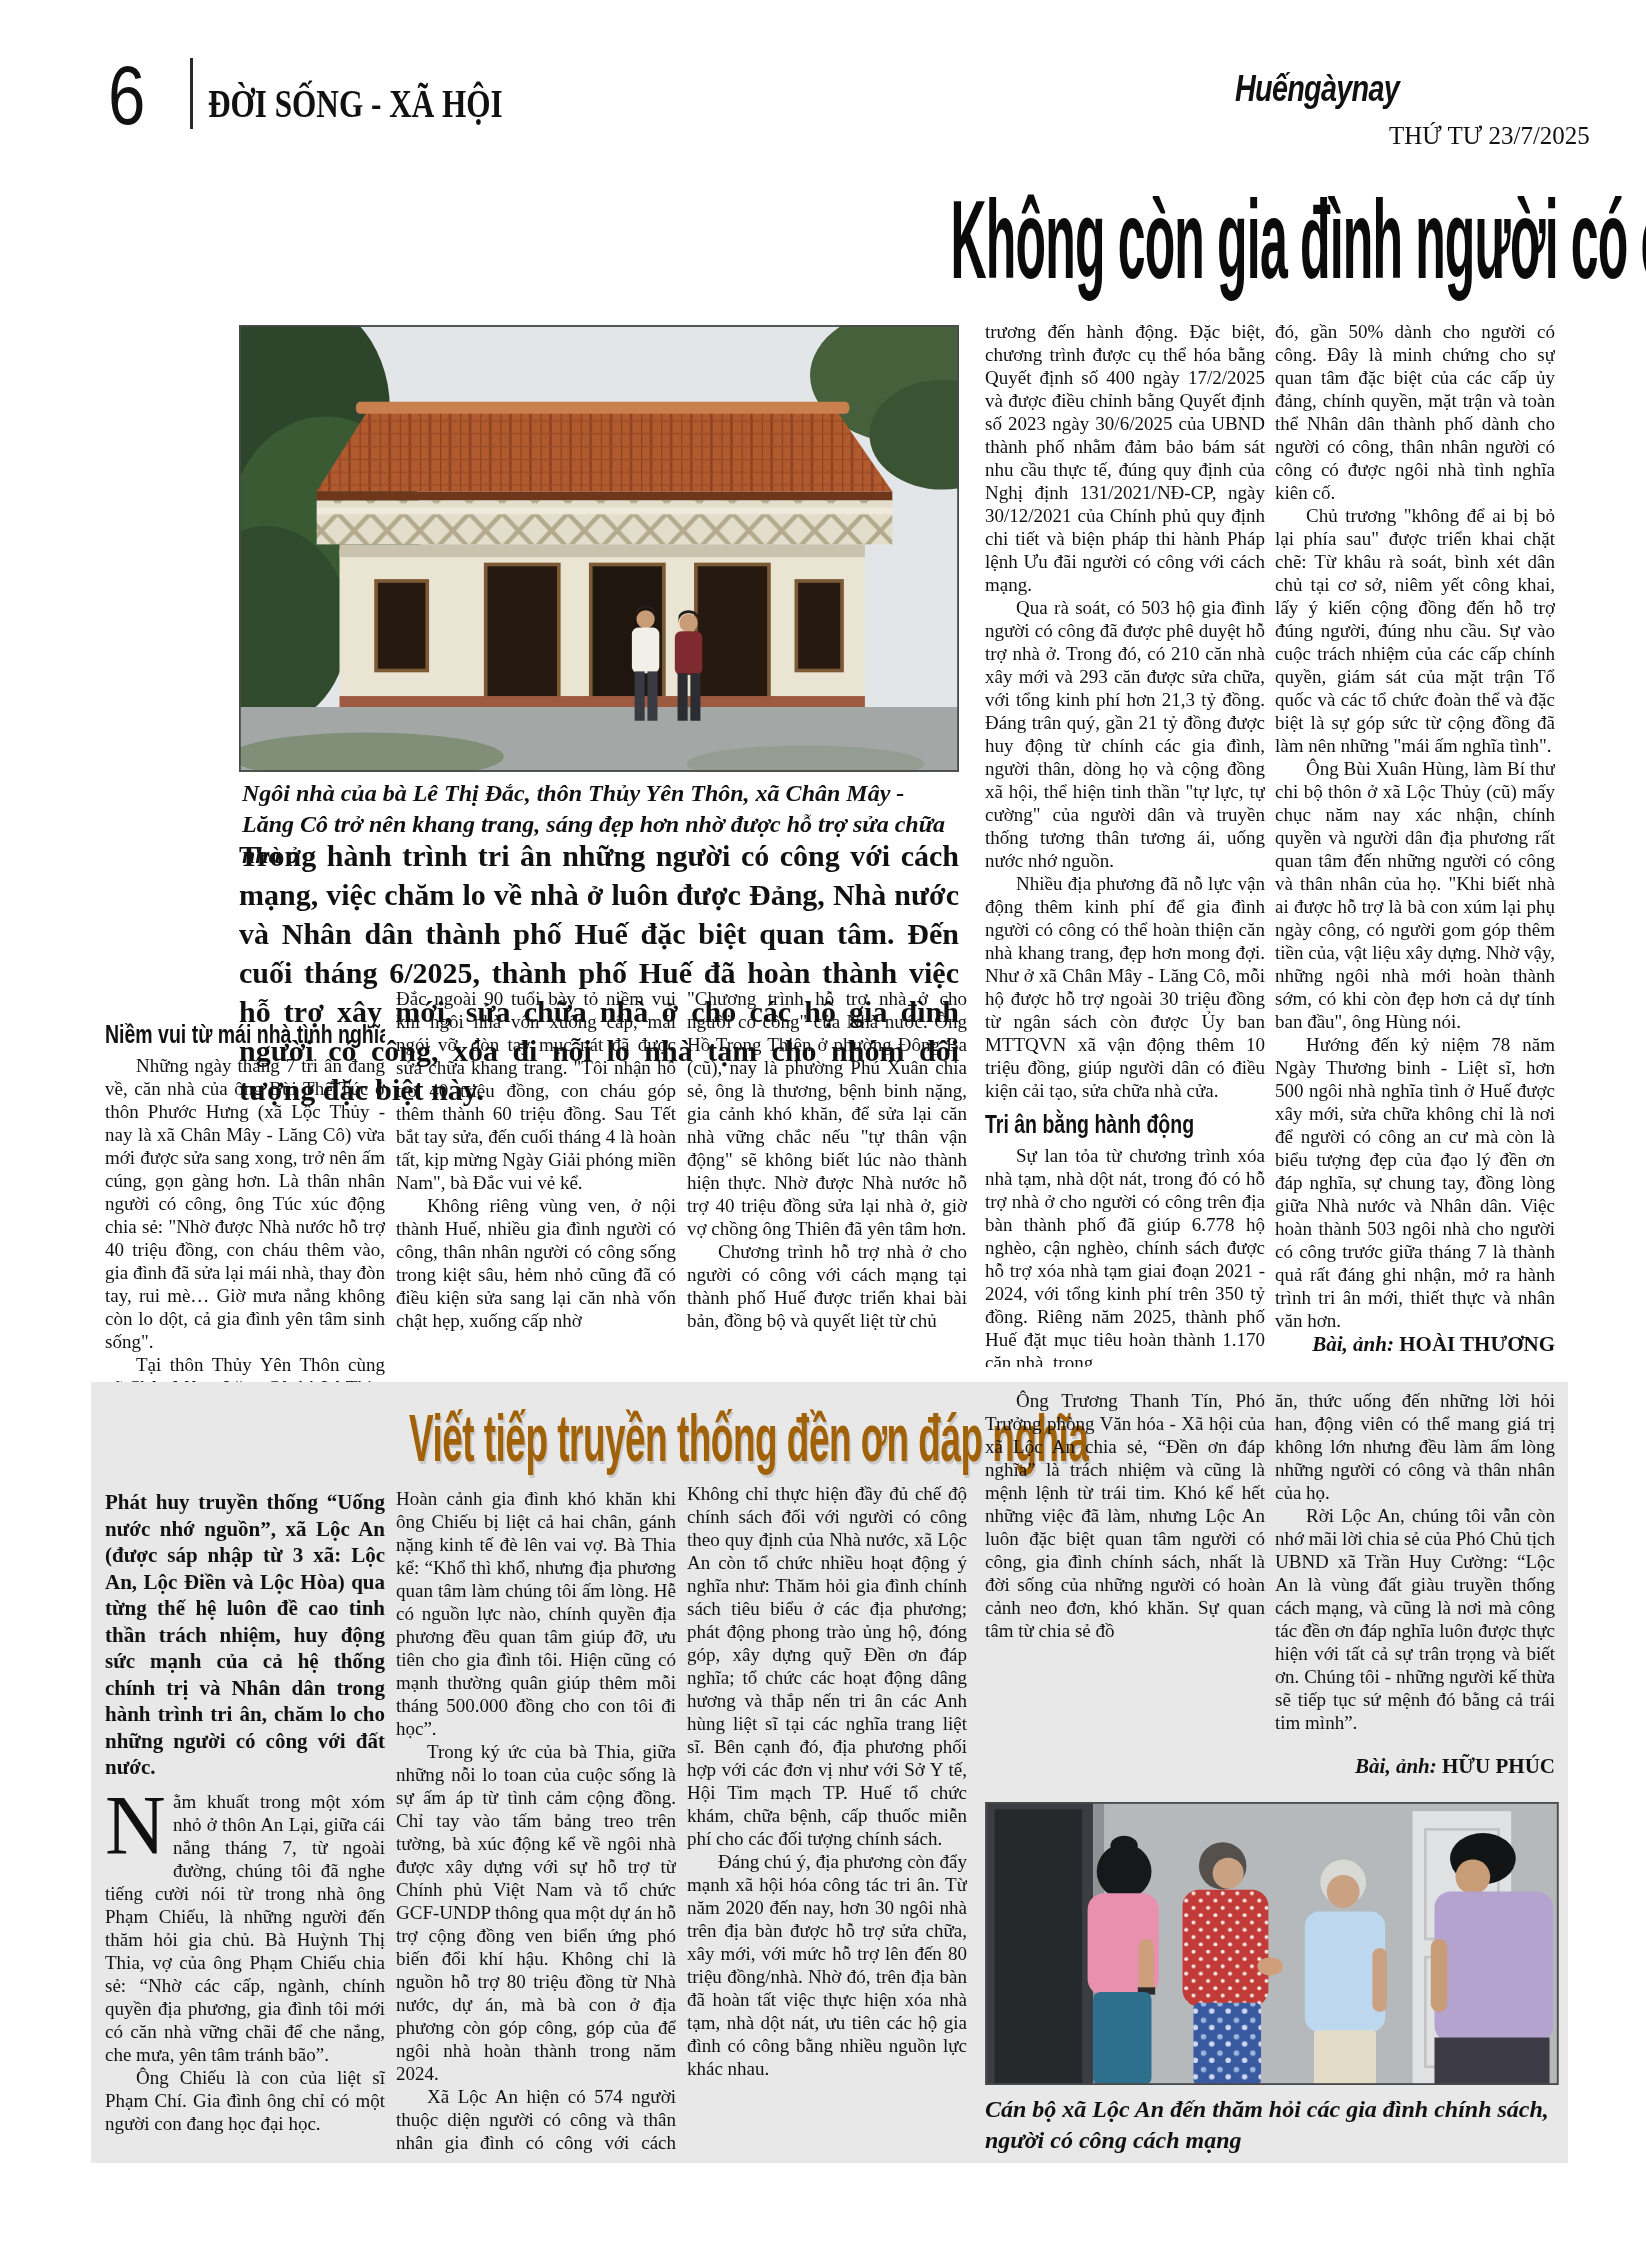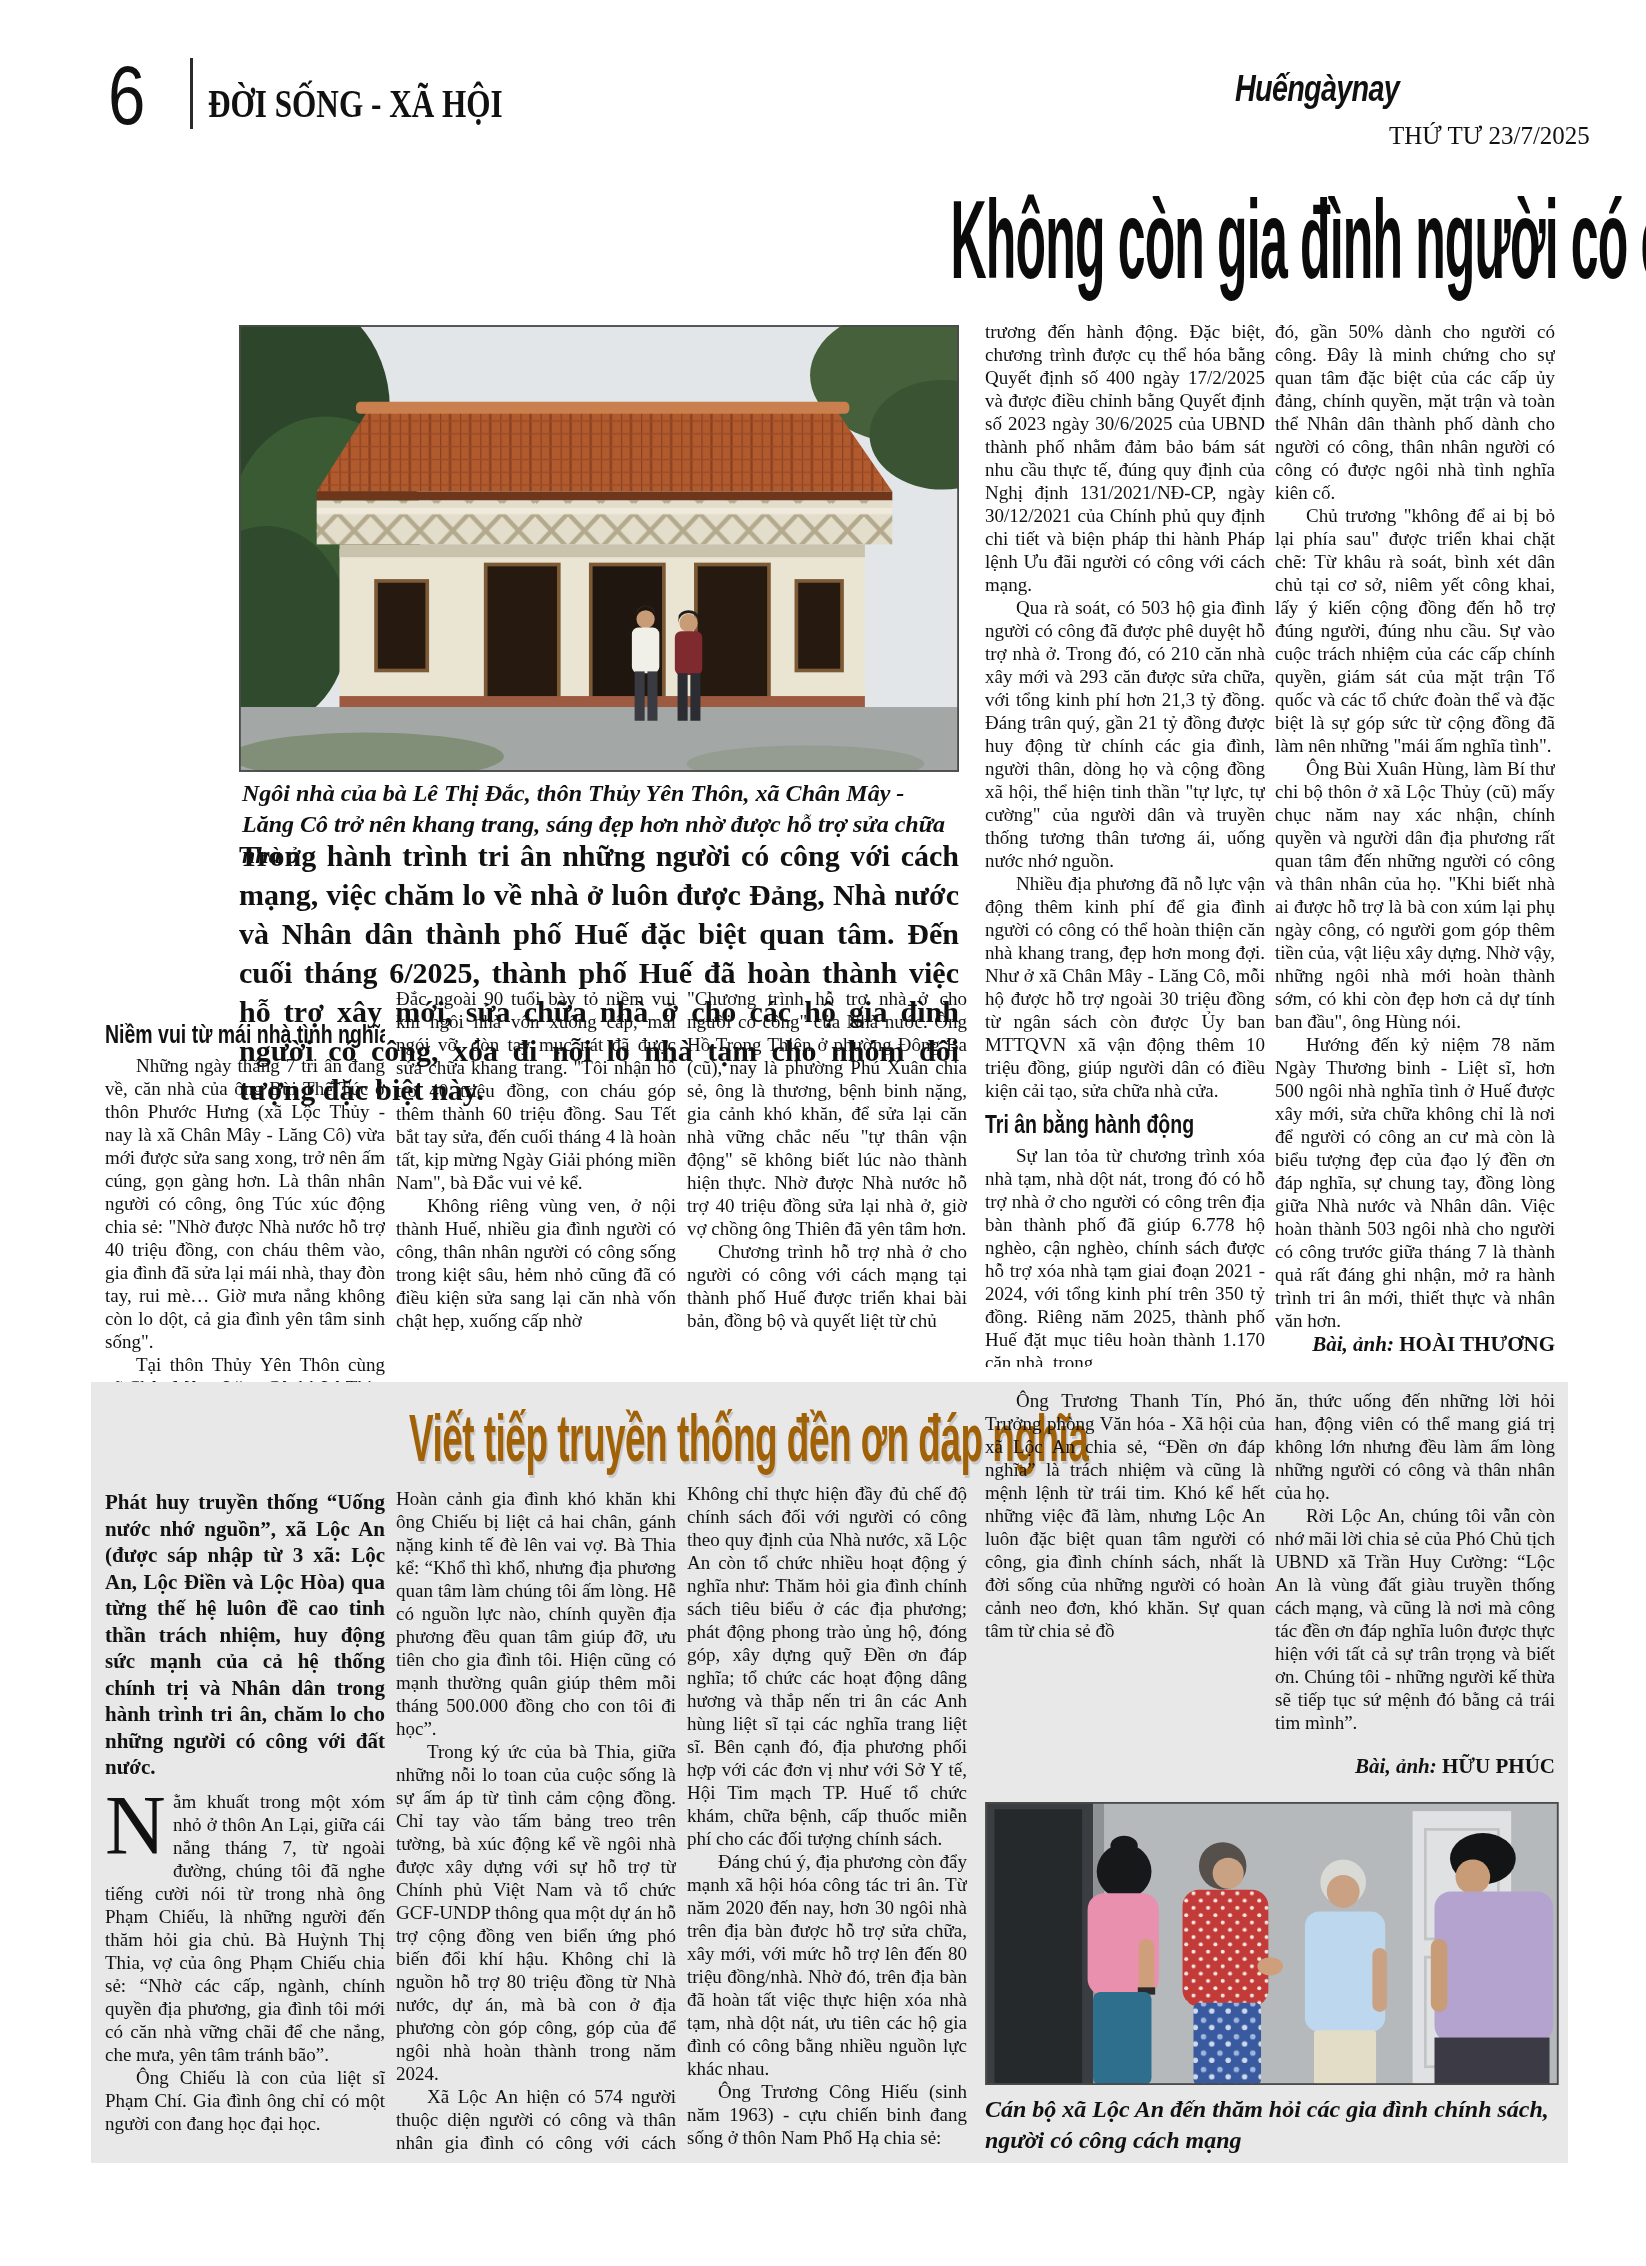--- a/index.html
+++ b/index.html
@@ -169,21 +169,20 @@
 
   <div class="abs col" style="left:396px;top:1487px;height:672px;">
     <p class="cont">Hoàn cảnh gia đình khó khăn khi ông Chiếu bị liệt cả hai chân, gánh nặng kinh tế đè lên vai vợ. Bà Thia kể: “Khổ thì khổ, nhưng địa phương quan tâm làm chúng tôi ấm lòng. Hễ có nguồn lực nào, chính quyền địa phương đều quan tâm giúp đỡ, ưu tiên cho gia đình tôi. Hiện cũng có mạnh thường quân giúp thêm mỗi tháng 500.000 đồng cho con tôi đi học”.</p>
     <p>Trong ký ức của bà Thia, giữa những nỗi lo toan của cuộc sống là sự ấm áp từ tình cảm cộng đồng. Chỉ tay vào tấm bảng treo trên tường, bà xúc động kể về ngôi nhà được xây dựng với sự hỗ trợ từ Chính phủ Việt Nam và tổ chức GCF-UNDP thông qua một dự án hỗ trợ cộng đồng ven biển ứng phó biến đổi khí hậu. Không chỉ là nguồn hỗ trợ 80 triệu đồng từ Nhà nước, dự án, mà bà con ở địa phương còn góp công, góp của để ngôi nhà hoàn thành trong năm 2024.</p>
     <p>Xã Lộc An hiện có 574 người thuộc diện người có công và thân nhân gia đình có công với cách mạng.</p>
   </div>
 
   <div class="abs col" style="left:687px;top:1482px;height:676px;">
     <p class="cont">Không chỉ thực hiện đầy đủ chế độ chính sách đối với người có công theo quy định của Nhà nước, xã Lộc An còn tổ chức nhiều hoạt động ý nghĩa như: Thăm hỏi gia đình chính sách tiêu biểu ở các địa phương; phát động phong trào ủng hộ, đóng góp, xây dựng quỹ Đền ơn đáp nghĩa; tổ chức các hoạt động dâng hương và thắp nến tri ân các Anh hùng liệt sĩ tại các nghĩa trang liệt sĩ. Bên cạnh đó, địa phương phối hợp với các đơn vị như với Sở Y tế, Hội Tim mạch TP. Huế tổ chức khám, chữa bệnh, cấp thuốc miễn phí cho các đối tượng chính sách.</p>
     <p>Đáng chú ý, địa phương còn đẩy mạnh xã hội hóa công tác tri ân. Từ năm 2020 đến nay, hơn 30 ngôi nhà trên địa bàn được hỗ trợ sửa chữa, xây mới, với mức hỗ trợ lên đến 80 triệu đồng/nhà. Nhờ đó, trên địa bàn đã hoàn tất việc thực hiện xóa nhà tạm, nhà dột nát, ưu tiên các hộ gia đình có công bằng nhiều nguồn lực khác nhau.</p>
-    <p>Ông Trương Công Hiếu (sinh năm 1963) - cựu chiến binh đang sống ở thôn Nam Phổ Hạ chia sẻ:</p>
   </div>
 
   <div class="abs col" style="left:985px;top:1389px;height:409px;">
     <p>Ông Trương Thanh Tín, Phó Trưởng phòng Văn hóa - Xã hội của xã Lộc An chia sẻ, “Đền ơn đáp nghĩa” là trách nhiệm và cũng là mệnh lệnh từ trái tim. Khó kể hết những việc đã làm, nhưng Lộc An luôn đặc biệt quan tâm người có công, gia đình chính sách, nhất là đời sống của những người có hoàn cảnh neo đơn, khó khăn. Sự quan tâm từ chia sẻ đồ</p>
   </div>
 
   <div class="abs col" style="left:1275px;top:1389px;height:365px;">
     <p class="cont">ăn, thức uống đến những lời hỏi han, động viên có thể mang giá trị không lớn nhưng đều làm ấm lòng những người có công và thân nhân của họ.</p>
     <p>Rời Lộc An, chúng tôi vẫn còn nhớ mãi lời chia sẻ của Phó Chủ tịch UBND xã Trần Huy Cường: “Lộc An là vùng đất giàu truyền thống cách mạng, và cũng là nơi mà công tác đền ơn đáp nghĩa luôn được thực hiện với tất cả sự trân trọng và biết ơn. Chúng tôi - những người kế thừa sẽ tiếp tục sứ mệnh đó bằng cả trái tim mình”.</p>
   </div>

